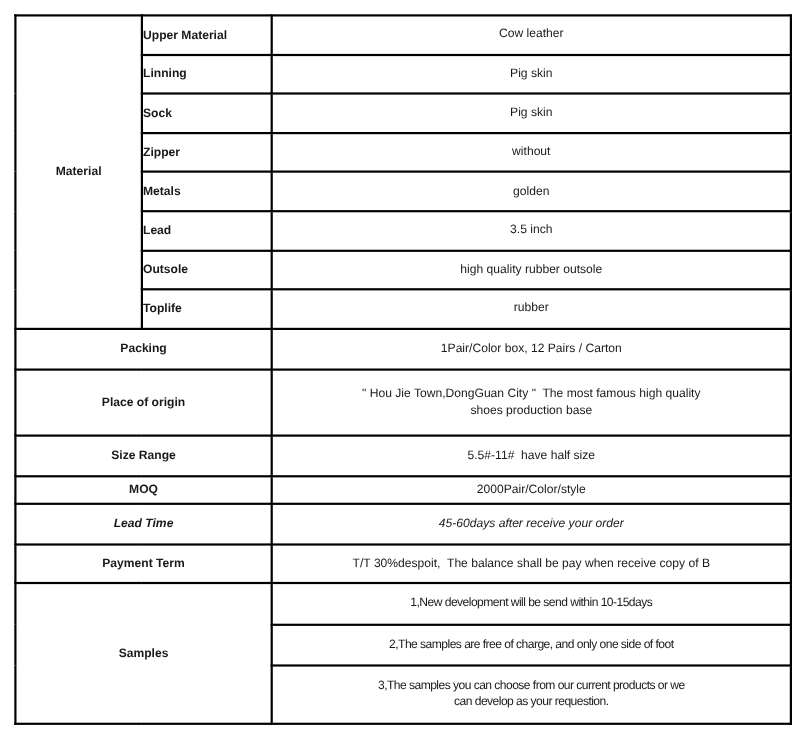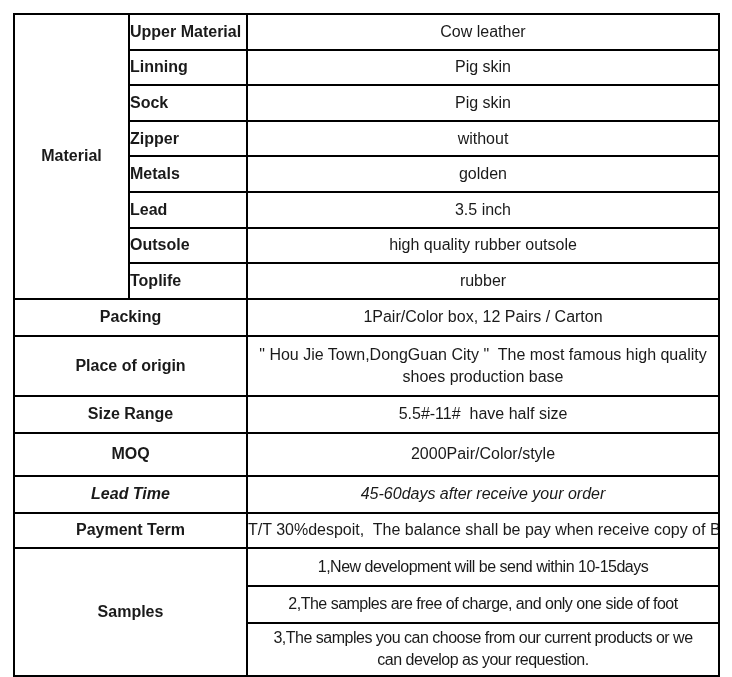--- a/index.html
+++ b/index.html
@@ -18,21 +18,21 @@
   }
   table.spec {
     border-collapse: collapse;
     table-layout: fixed;
     width: 705px;
     background: #ffffff;
   }
   table.spec td {
     border: 2px solid #000000;
     padding: 0;
-    font-size: 16px;
+    font-size: 11px;
     vertical-align: middle;
     overflow: hidden;
   }
   td.group-label {
     font-weight: bold;
     text-align: center;
     font-size: 15px;
   }
   td.sub-label {
     font-weight: bold;
@@ -51,21 +51,21 @@
     white-space: pre;
     overflow: hidden;
   }
   td.value.condensed {
     letter-spacing: -0.5px;
   }
   tr.mat-row    { height: 35.6px; }
   tr.r-packing  { height: 37px; padding-left: 40px; }
   tr.r-origin   { height: 60px; }
   tr.r-size     { height: 37px; }
-  tr.r-moq      { height: 43px; margin-left: 45px; }
+  tr.r-moq      { height: 25px; margin-left: 45px; }
   tr.r-lead     { height: 37px; font-style: italic; }
   tr.r-payment  { height: 35px; }
   tr.r-sample1  { height: 38px; }
   tr.r-sample2  { height: 37px; padding-left: 32px; }
   tr.r-sample3  { height: 53px; }
 </style>
 </head>
 <body>
 
 <div class="sheet">

